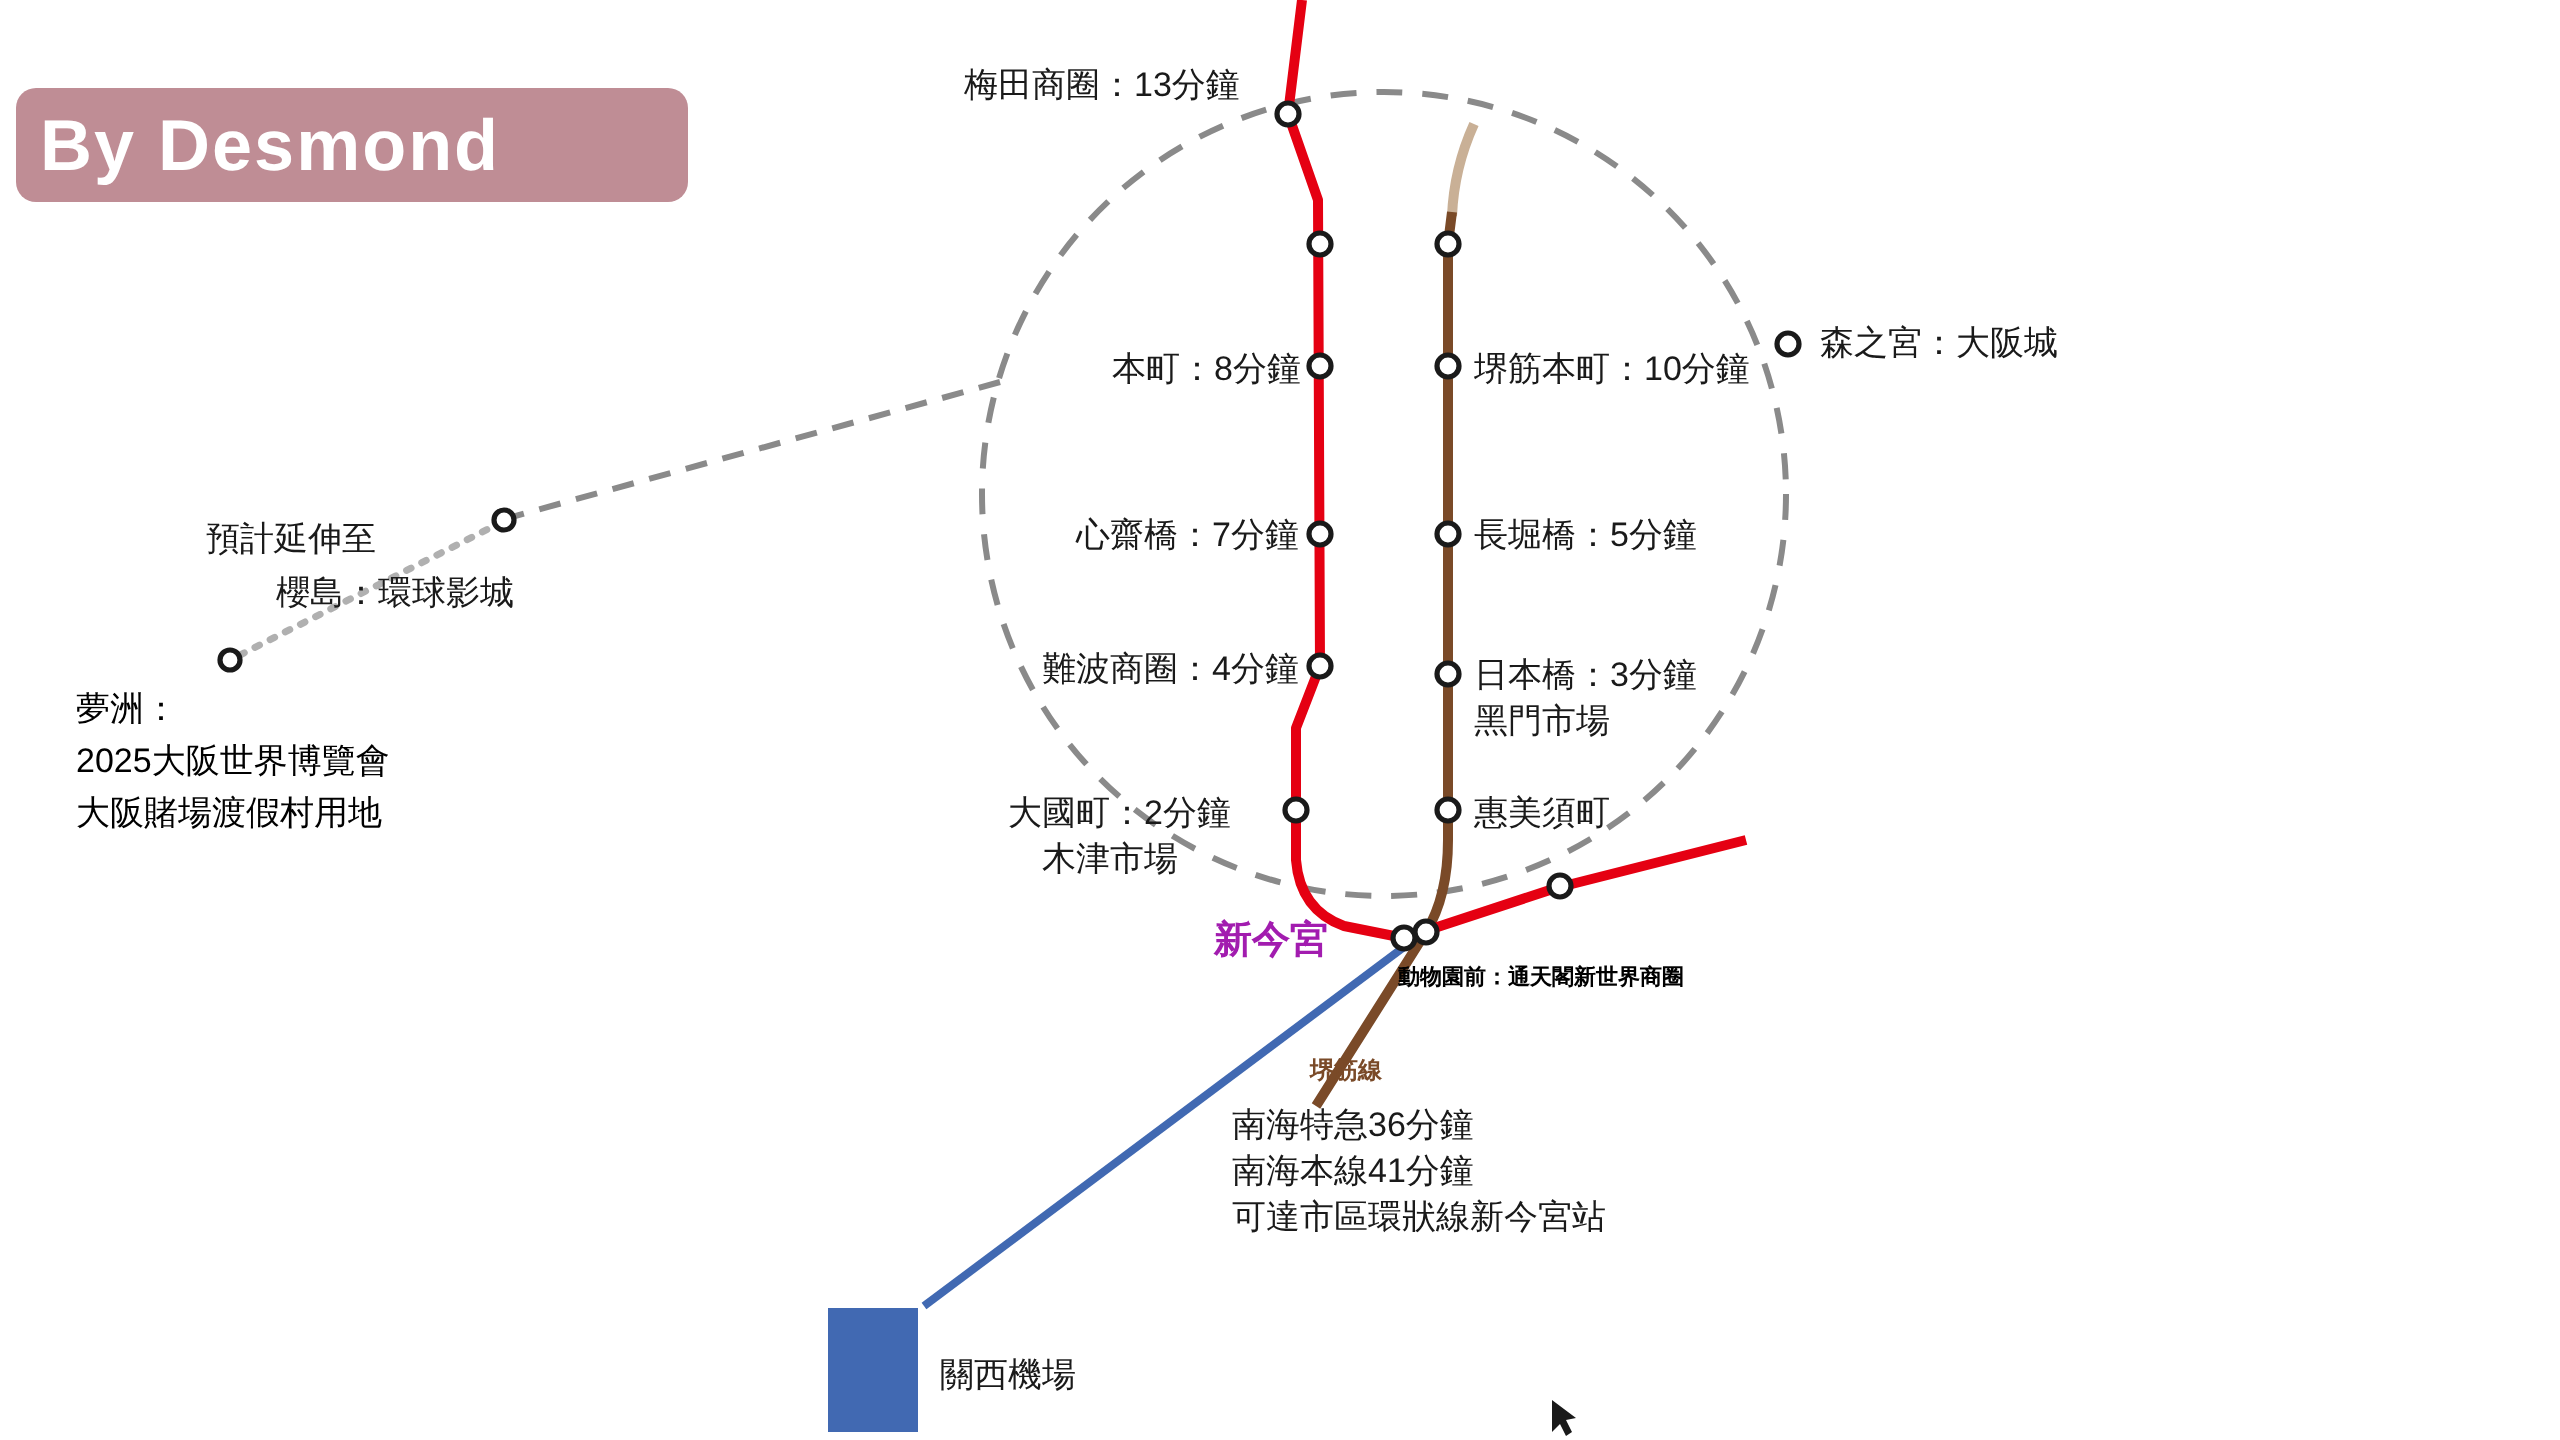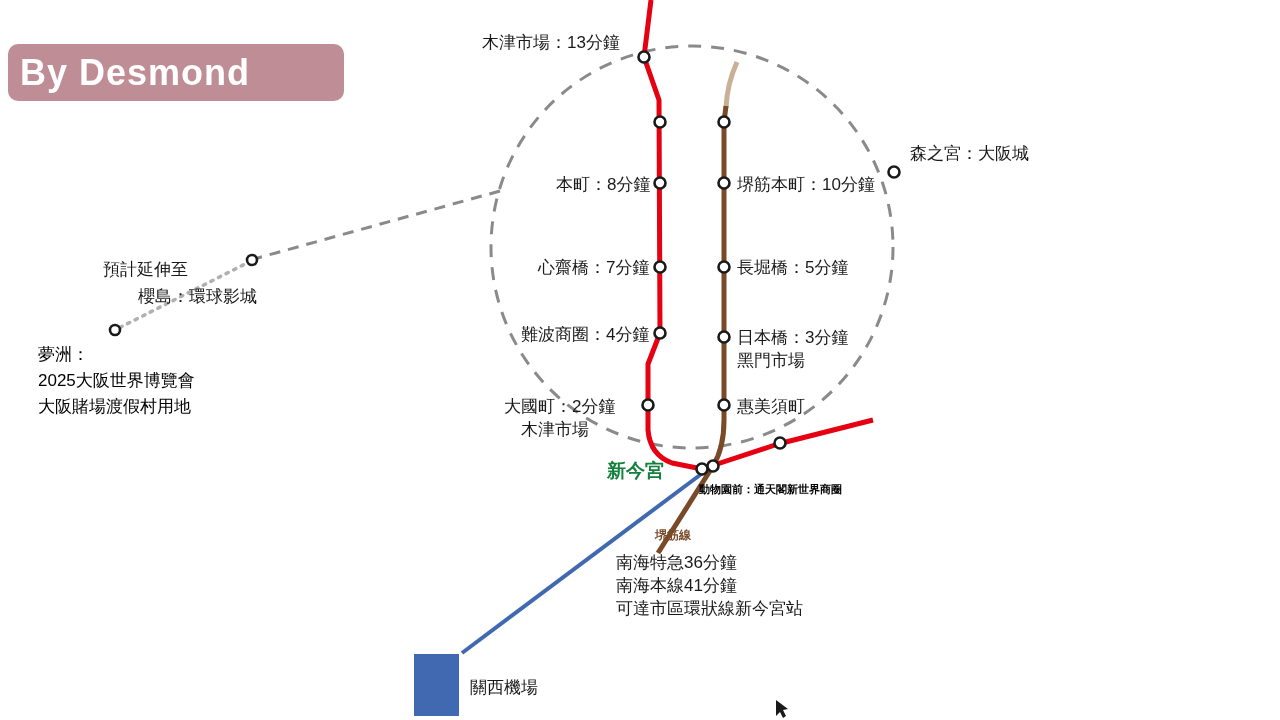--- a/index.html
+++ b/index.html
@@ -5,21 +5,21 @@
   html,body{margin:0;padding:0;background:#ffffff;}
   .stage{
     position:relative;width:1280px;height:720px;background:#ffffff;
     font-family:"Liberation Sans", sans-serif;overflow:hidden;
   }
   svg.map{position:absolute;left:0;top:0;width:1280px;height:720px;}
   .lbl{
     position:absolute;font-size:17px;color:#1a1a1a;white-space:nowrap;line-height:1.2;
   }
   .lbl.orange{color:#000000;font-weight:bold;}
-  .lbl.orange-big{color:#15803d;font-weight:bold;font-size:19px;}
+  .lbl.orange-big{color:#a21caf;font-weight:bold;font-size:19px;}
   .lbl.brown-title{color:#7a4a28;font-weight:bold;font-size:12px;}
   .watermark{
     position:absolute;left:8px;top:44px;width:336px;height:57px;
     background:#bf8d95;border-radius:10px;color:#ffffff;
     font-size:36px;font-weight:bold;display:flex;align-items:center;
     padding-left:12px;box-sizing:border-box;letter-spacing:1px;
   }
 </style>
 </head>
 <body>
@@ -63,34 +63,34 @@
     <circle cx="252" cy="260" r="5" fill="#fff" stroke="#1a1a1a" stroke-width="2.6"></circle>
     <circle cx="115" cy="330" r="5" fill="#fff" stroke="#1a1a1a" stroke-width="2.6"></circle>
 
     <polygon points="776,700 776,716 780,712 783,718 786,716 783,710 788,709" fill="#1a1a1a"></polygon>
   </svg>
 
   <div class="watermark">
     <span>By Desmond</span>
   </div>
 
-  <div class="lbl" style="left:482px;top:33px;">木津市場：13分鐘</div>
+  <div class="lbl" style="left:482px;top:33px;">梅田商圈：13分鐘</div>
   <div class="lbl" style="left:556px;top:175px;">本町：8分鐘</div>
   <div class="lbl" style="left:538px;top:258px;">心齋橋：7分鐘</div>
   <div class="lbl" style="left:521px;top:325px;">難波商圈：4分鐘</div>
   <div class="lbl" style="left:504px;top:397px;">大國町：2分鐘</div>
   <div class="lbl" style="left:521px;top:420px;">木津市場</div>
 
   <div class="lbl" style="left:737px;top:175px;">堺筋本町：10分鐘</div>
   <div class="lbl" style="left:737px;top:258px;">長堀橋：5分鐘</div>
   <div class="lbl" style="left:737px;top:328px;">日本橋：3分鐘</div>
   <div class="lbl" style="left:737px;top:351px;">黑門市場</div>
   <div class="lbl" style="left:737px;top:397px;">惠美須町</div>
 
-  <div class="lbl" style="left:910px;top:144px;">森之宮：大阪城</div>
+  <div class="lbl" style="left:910px;top:162px;">森之宮：大阪城</div>
 
   <div class="lbl orange-big" style="left:607px;top:460px;">新今宮</div>
   <div class="lbl orange" style="left:699px;top:483px;font-size:11px;">動物園前：通天閣新世界商圈</div>
 
   <div class="lbl brown-title" style="left:655px;top:528px;">堺筋線</div>
   <div class="lbl" style="left:616px;top:553px;">南海特急36分鐘</div>
   <div class="lbl" style="left:616px;top:576px;">南海本線41分鐘</div>
   <div class="lbl" style="left:616px;top:599px;">可達市區環狀線新今宮站</div>
 
   <div class="lbl" style="left:470px;top:678px;">關西機場</div>

